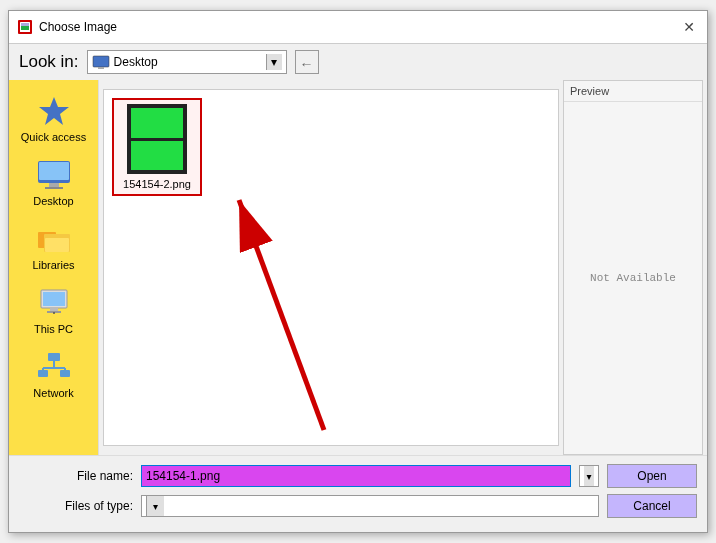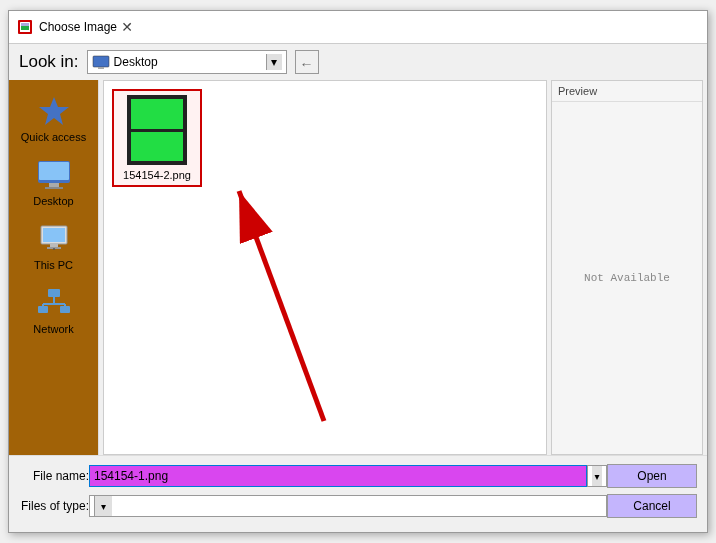--- a/index.html
+++ b/index.html
@@ -22,20 +22,21 @@
       display: flex;
       flex-direction: column;
     }
     .title-bar {
       background: #fff;
       height: 30px;
       display: flex;
       align-items: center;
       padding: 16px 8px;
       border-bottom: 1px solid #ccc;
+      justify-content: space-between;
     }
     .title-bar-left {
       display: flex;
       align-items: center;
       gap: 6px;
     }
     .title-icon {
       width: 16px;
       height: 16px;
     }
@@ -94,21 +95,21 @@
       font-size: 14px;
       color: #666;
     }
     .main-area {
       display: flex;
       flex: 1;
       overflow: hidden;
     }
     .sidebar {
       width: 90px;
-      background: #a16207;
+      background: #fde047;
       display: flex;
       flex-direction: column;
       align-items: center;
       padding-top: 8px;
       gap: 4px;
       border-right: 1px solid #ddd;
     }
     .sidebar-item {
       display: flex;
       flex-direction: column;
@@ -129,21 +130,21 @@
     .sidebar-item-label {
       font-size: 11px;
       text-align: center;
       color: #000;
       margin-top: 2px;
     }
     .file-area {
       flex: 1;
       background: white;
       border: 1px solid #ccc;
-      margin: 0 4px;
+      margin: 9px 4px;
       position: relative;
       overflow: hidden;
     }
     .file-content {
       display: flex;
       flex-wrap: wrap;
       padding: 8px;
       align-content: flex-start;
     }
     .file-item {
@@ -173,21 +174,21 @@
       flex: 1;
       background: #22dd44;
     }
     .file-name {
       font-size: 11px;
       text-align: center;
       margin-top: 4px;
       color: #000;
     }
     .preview-panel {
-      width: 152px;
+      width: 140px;
       border: 1px solid #ccc;
       background: #f5f5f5;
       margin: 0 4px 0 0;
       display: flex;
       flex-direction: column;
     }
     .preview-label {
       font-size: 11px;
       color: #444;
       padding: 4px 6px;
@@ -206,20 +207,22 @@
     }
     .bottom-bar {
       padding: 8px 10px;
       background: #f0f0f0;
       border-top: 1px solid #ddd;
     }
     .bottom-row {
       display: flex;
       align-items: center;
       margin-bottom: 6px;
+      gap: 8px;
+      margin-left: 44px;
     }
     .bottom-label {
       width: 70px;
       font-size: 12px;
       text-align: right;
     }
     .bottom-input {
       flex: 1;
       height: 22px;
       border: 1px solid #0078d7;
@@ -318,20 +321,30 @@
           <svg width="34" height="30" viewBox="0 0 34 30">
             <rect width="32" height="22" x="1" y="1" fill="#4472c4" rx="2"></rect>
             <rect width="30" height="18" x="2" y="2" fill="#87c3f7" rx="1"></rect>
             <rect width="10" height="4" x="12" y="23" fill="#aaa"></rect>
             <rect width="18" height="2" x="8" y="27" fill="#888"></rect>
           </svg>
         </div>
         <span class="sidebar-item-label">Desktop</span>
       </div>
 
+      <div class="sidebar-item">
+        <div class="sidebar-item-icon">
+          <svg width="34" height="30" viewBox="0 0 34 30">
+            <rect width="18" height="16" x="1" y="8" fill="#f5a623" rx="1"></rect>
+            <rect width="26" height="18" x="7" y="10" fill="#f5c842" rx="1"></rect>
+            <rect width="24" height="14" x="8" y="14" fill="#ffe066" rx="1"></rect>
+          </svg>
+        </div>
+        <span class="sidebar-item-label">Libraries</span>
+      </div>
 
       <div class="sidebar-item">
         <div class="sidebar-item-icon">
           <svg width="34" height="30" viewBox="0 0 34 30">
             <rect width="26" height="18" x="4" y="2" fill="#ddd" stroke="#999" stroke-width="1" rx="1"></rect>
             <rect width="22" height="14" x="6" y="4" fill="#87c3f7"></rect>
             <rect width="8" height="3" x="13" y="20" fill="#bbb"></rect>
             <rect width="14" height="2" x="10" y="23" fill="#999"></rect>
             <circle cx="17" cy="25" r="1" fill="#555"></circle>
           </svg>

